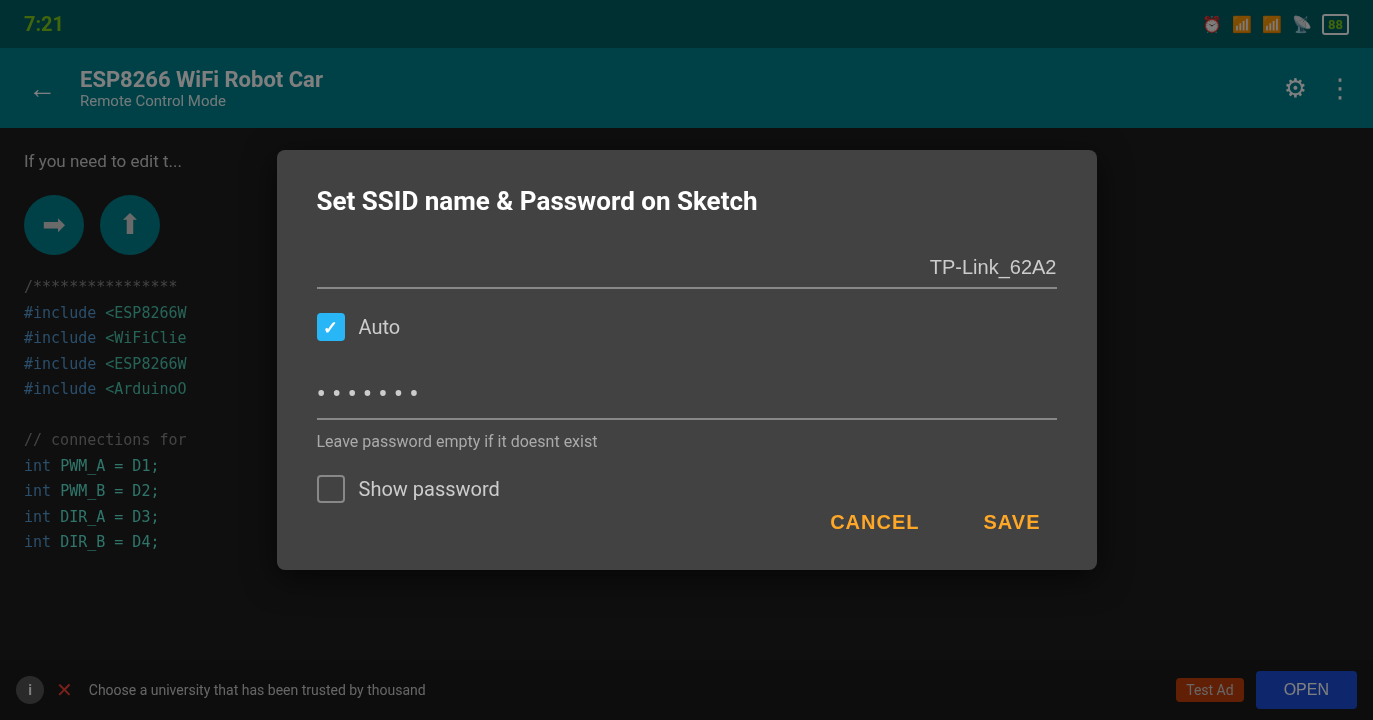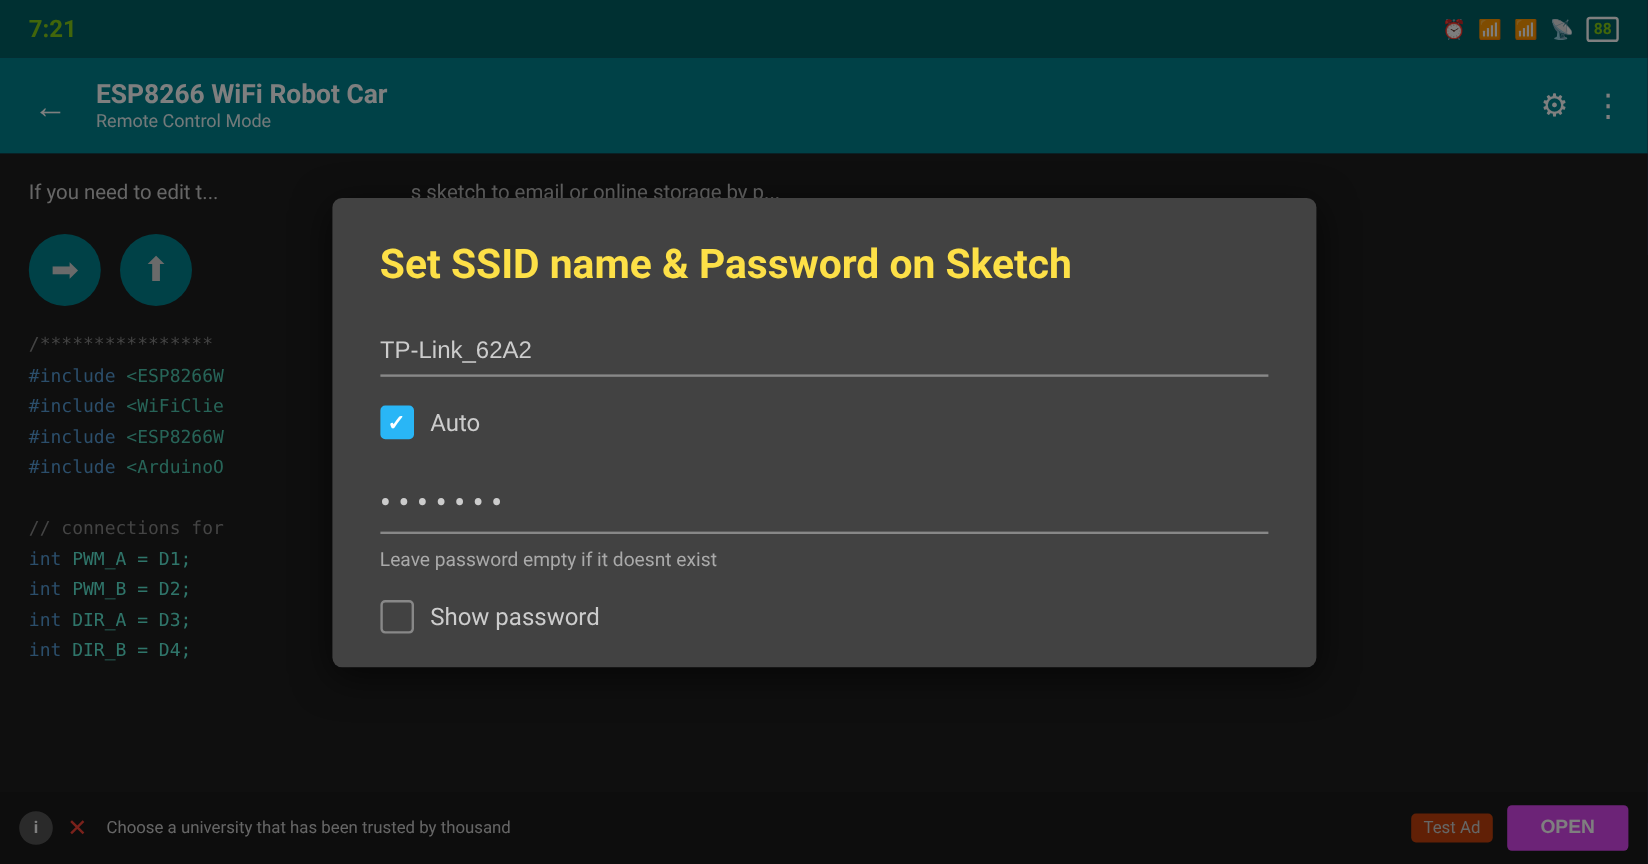--- a/index.html
+++ b/index.html
@@ -157,26 +157,26 @@
       flex: 1;
     }
     .ad-badge {
       background: #c2410c;
       color: #ccc;
       padding: 4px 10px;
       border-radius: 4px;
       font-size: 14px;
     }
     .open-btn {
-      background: #d946ef;
+      background: #1d4ed8;
       color: white;
       border: none;
       padding: 10px 28px;
       font-size: 16px;
-      font-weight: bold;
+      font-weight: normal;
       border-radius: 4px;
       cursor: pointer;
     }
 
     
     .modal-overlay {
       position: absolute;
       top: 0; left: 0;
       width: 100%; height: 100%;
       background: rgba(0,0,0,0.5);
@@ -188,39 +188,40 @@
 
     
     .modal {
       background: #424242;
       border-radius: 8px;
       width: 820px;
       padding: 36px 40px 28px 40px;
       box-shadow: 0 8px 32px rgba(0,0,0,0.6);
     }
     .modal-title {
-      color: #fde047;
-      font-size: 34px;
+      color: #ffffff;
+      font-size: 26px;
       font-weight: bold;
       margin-bottom: 32px;
     }
 
     
     .field-group {
       margin-bottom: 24px;
     }
     .text-input {
       background: transparent;
       border: none;
       border-bottom: 2px solid #888;
       color: #cccccc;
       font-size: 20px;
       padding: 8px 0;
       width: 100%;
       outline: none;
+      text-align: right;
     }
     .text-input::placeholder { color: #aaa; }
 
     
     .checkbox-row {
       display: flex;
       align-items: center;
       gap: 14px;
       margin-bottom: 28px;
     }
@@ -381,15 +382,19 @@
       <div class="password-field">•••••••</div>
       <div class="hint-text">Leave password empty if it doesnt exist</div>
     </div>
 
     <div class="show-password-row">
       <div class="checkbox-custom unchecked">
       </div>
       <span class="show-password-label">Show password</span>
     </div>
 
+    <div class="modal-actions">
+      <button class="btn-cancel">CANCEL</button>
+      <button class="btn-save">SAVE</button>
+    </div>
 
   </div>
 </div>
 
 </body></html>

